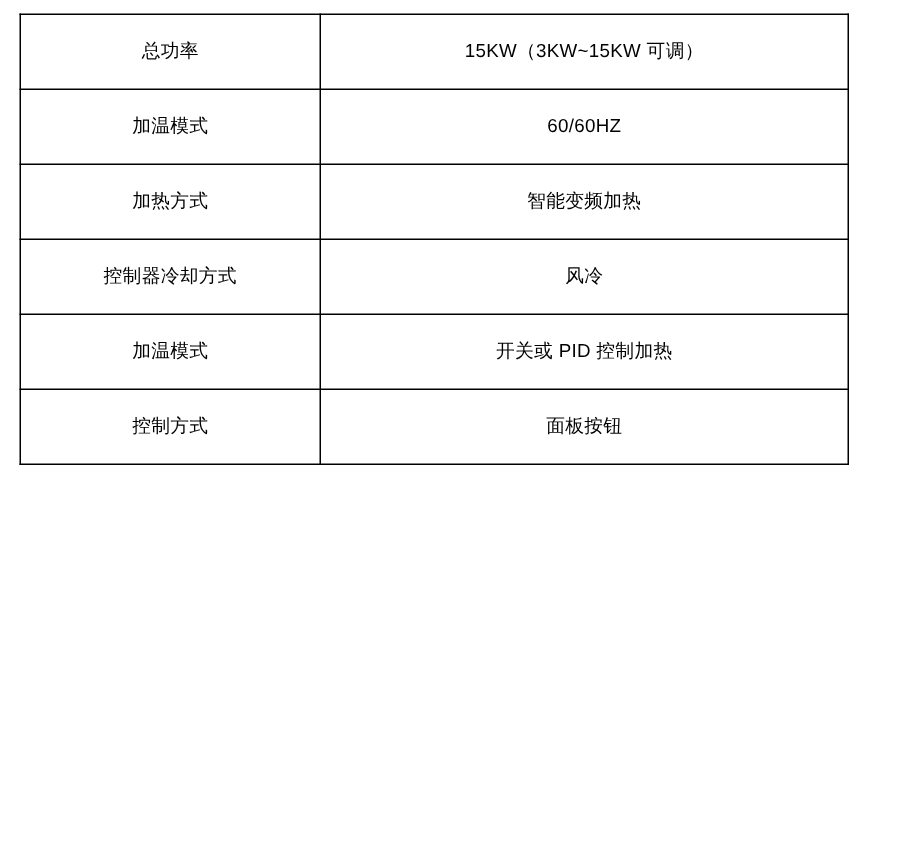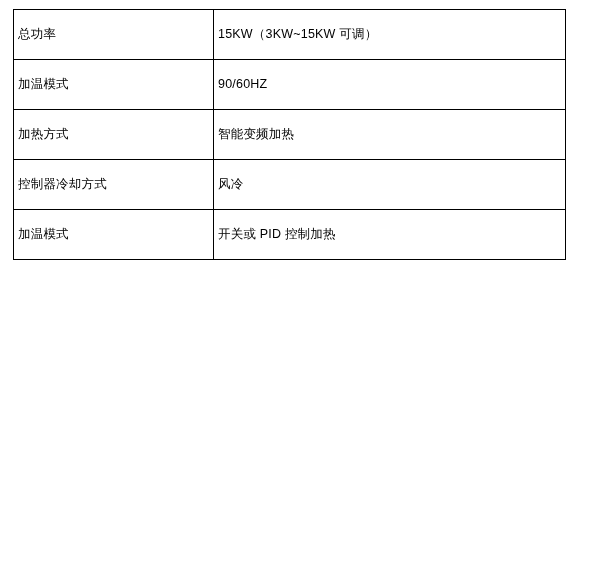--- a/index.html
+++ b/index.html
@@ -23,20 +23,21 @@
   table.spec-table {
     border-collapse: collapse;
     width: 553px;
     margin-left: 13px;
     margin-top: 9px;
     table-layout: fixed;
   }
   table.spec-table td {
     border: 1px solid #000000;
     height: 50px;
+    text-align: center;
     vertical-align: middle;
     font-size: 12.5px;
     line-height: 1.4;
     padding: 2px 4px;
     box-sizing: border-box;
     letter-spacing: 0.2px;
   }
   td.label-cell {
     width: 200px;
   }
@@ -49,29 +50,33 @@
 
 <div class="sheet">
   <table class="spec-table">
     <tbody>
       <tr>
         <td class="label-cell">总功率</td>
         <td class="value-cell">15KW（3KW~15KW 可调）</td>
       </tr>
       <tr>
         <td class="label-cell">加温模式</td>
-        <td class="value-cell">90/60HZ</td>
+        <td class="value-cell">60/60HZ</td>
       </tr>
       <tr>
         <td class="label-cell">加热方式</td>
         <td class="value-cell">智能变频加热</td>
       </tr>
       <tr>
         <td class="label-cell">控制器冷却方式</td>
         <td class="value-cell">风冷</td>
       </tr>
       <tr>
         <td class="label-cell">加温模式</td>
         <td class="value-cell">开关或 PID 控制加热</td>
       </tr>
+      <tr>
+        <td class="label-cell">控制方式</td>
+        <td class="value-cell">面板按钮</td>
+      </tr>
     </tbody>
   </table>
 </div>
 
 </body></html>

